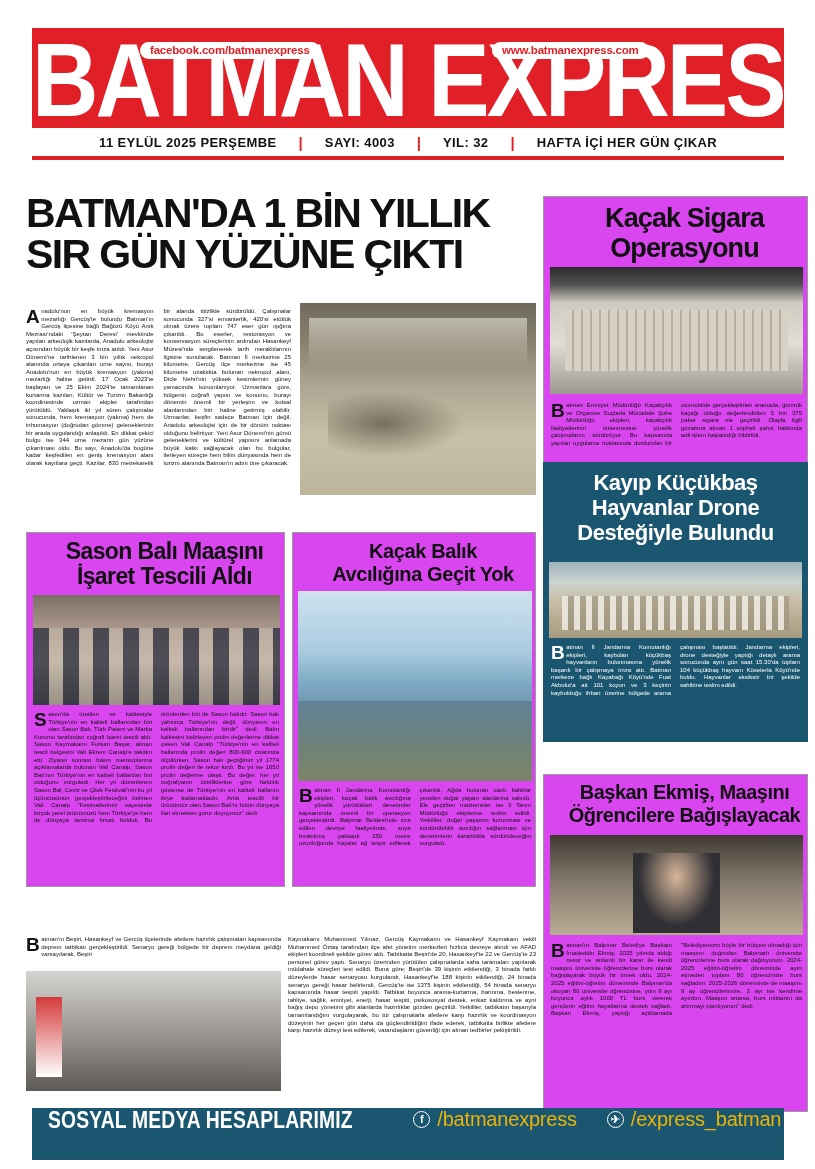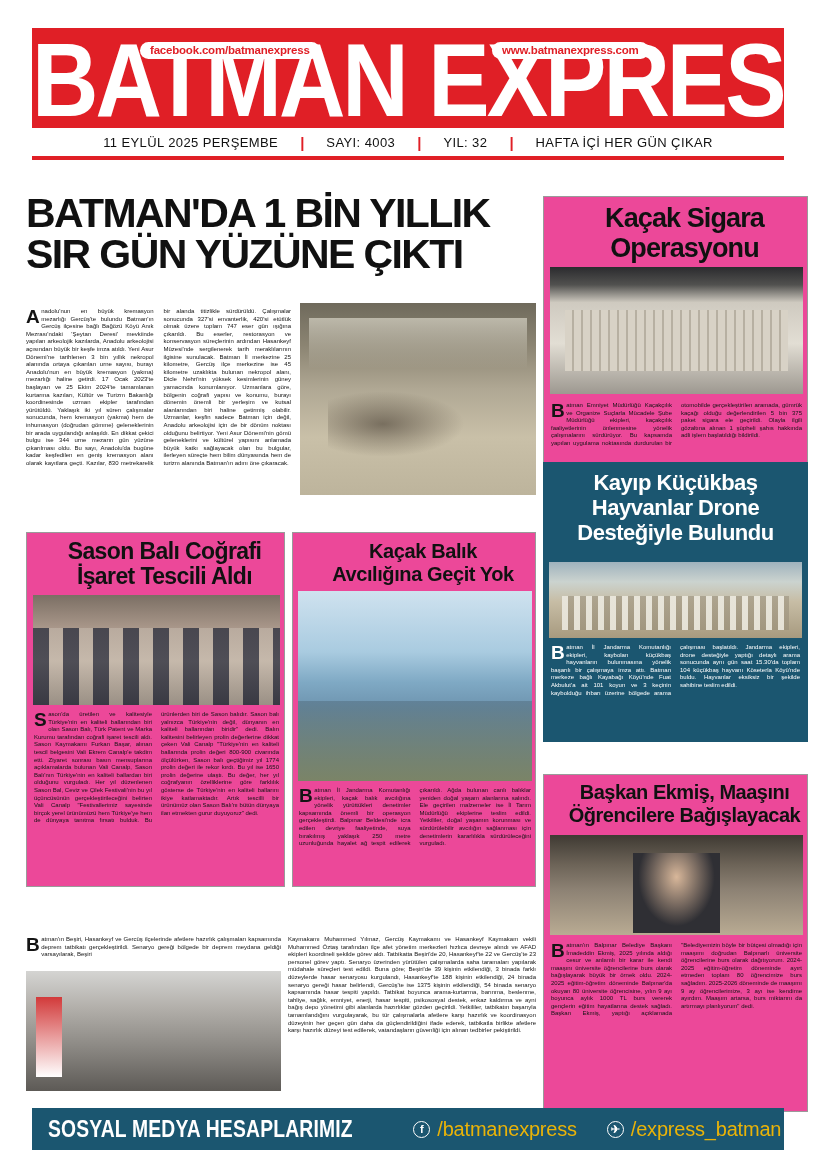--- a/index.html
+++ b/index.html
@@ -45,21 +45,21 @@
 
   
   .datestrip {
     position: absolute; left: 32px; top: 128px; width: 752px; height: 32px;
     background: #ffffff;
     border-bottom: 4px solid #e01f26;
     display: flex; align-items: center; justify-content: center;
     gap: 0px;
   }
   .datestrip .seg {
-    font-size: 13px; font-weight: normal; color: #111;
+    font-size: 13px; font-weight: bold; color: #111;
     letter-spacing: 0.4px;
     padding: 0 22px;
     white-space: nowrap;
   }
   .datestrip .sep { color:#e01f26; font-weight:bold; font-size:15px; }
 
   
   .hl {
     font-weight: bold; color: #111; line-height: 1.0;
     letter-spacing: -0.6px;
@@ -68,21 +68,21 @@
     font-size: 6.0px; line-height: 7.6px;
     text-align: justify; color: #141414;
     font-family: "Liberation Sans", sans-serif;
     hyphens: auto;
   }
   .dropcap::first-letter {
     float: left; font-size: 19px; line-height: 15px;
     font-weight: bold; padding-right: 1.5px; padding-top: 1px;
   }
   .photo { background:#b9b6ad; overflow:hidden; position:relative; }
-  .framebox { border: 1px solid #9a9a9a; background:#ec4899;padding-left:18px; }
+  .framebox { border: 1px solid #9a9a9a; background:#d946ef;padding-left:18px; }
 
   
   .lead { position: absolute; left: 26px; top: 193px; width: 510px; }
   .lead-hl { font-size: 41px; line-height: 41px; letter-spacing: -1.6px; }
   .lead-body { position:absolute; left:26px; top:308px; width:265px; height:222px;
                column-count:2; column-gap:10px; }
   .lead-photo { position:absolute; left:300px; top:303px; width:236px; height:192px; }
 
   
   .r1 { position:absolute; left:543px; top:196px; width:265px; height:286px; }
@@ -122,22 +122,22 @@
 
   
   .btm { position:absolute; left:26px; top:893px; width:510px; height:200px; }
   .btm-hl { font-size:30px; line-height:32px; letter-spacing:-0.9px; }
   .btm-intro { position:absolute; left:0px; top:43px; width:255px; height:30px; }
   .btm-photo { position:absolute; left:0px; top:78px; width:255px; height:120px; }
   .btm-right { position:absolute; left:262px; top:43px; width:248px; height:155px; }
 
   
   .footer {
-    position:absolute; left:32px; top:1108px; width:752px; height:42px;
-    background:#1b5670; display:flex; align-items:center; padding-left:16px; gap:0;
+    position:absolute; left:32px; top:1108px; width:752px; height:52px;
+    background:#1b5670; display:flex; align-items:flex-start; padding-left:16px; gap:0;
   }
   .footer-title {
     color:#fff; font-weight:bold; font-size:21px; letter-spacing:0.2px;
     transform: scaleY(1.18) scaleX(0.92); transform-origin:left center;
     white-space:nowrap; margin-right: 34px;
   }
   .social { display:flex; align-items:center; gap:7px; margin-right:30px; }
   .social-ico {
     width:17px; height:17px; border-radius:50%;
     border:1.4px solid #fff; color:#fff;
@@ -219,21 +219,21 @@
   </div>
 
   <div class="framebox r3">
     <div class="hl r3-hl">Başkan Ekmiş, Maaşını</div>
     <div class="hl r3-hl" style="padding-top:0">Öğrencilere Bağışlayacak</div>
     <div class="photo ph-mayor r3-photo"></div>
     <div class="body-col dropcap r3-body">Batman'ın Balpınar Belediye Başkanı İmadeddin Ekmiş, 2025 yılında aldığı cesur ve anlamlı bir karar ile kendi maaşını üniversite öğrencilerine burs olarak bağışlayarak büyük bir örnek oldu. 2024-2025 eğitim-öğretim döneminde Balpınar'da okuyan 80 üniversite öğrencisine, yılın 9 ayı boyunca aylık 1000 TL burs vererek gençlerin eğitim hayatlarına destek sağladı. Başkan Ekmiş, yaptığı açıklamada "Belediyemizin böyle bir bütçesi olmadığı için maaşımı doğrudan Balpınarlı üniversite öğrencilerine burs olarak dağıtıyorum. 2024-2025 eğitim-öğretim döneminde ayırt etmeden toplam 80 öğrencimize burs sağladım. 2025-2026 döneminde de maaşımı 9 ay öğrencilerimize, 3 ayı ise kendime ayırdım. Maaşım artarsa, burs miktarını da artırmayı planlıyorum" dedi.</div>
   </div>
 
   <div class="framebox l2box">
-    <div class="hl l2-hl">Sason Balı Coğrafi</div>
+    <div class="hl l2-hl">Sason Balı Maaşını</div>
     <div class="hl l2-hl" style="padding-top:0">İşaret Tescili Aldı</div>
     <div class="photo ph-honey l2-photo"></div>
     <div class="body-col dropcap l2-body">Sason'da üretilen ve kalitesiyle Türkiye'nin en kaliteli ballarından biri olan Sason Balı, Türk Patent ve Marka Kurumu tarafından coğrafi işaret tescili aldı. Sason Kaymakamı Furkan Başar, alınan tescil belgesini Vali Ekrem Canalp'e takdim etti. Ziyaret sonrası basın mensuplarına açıklamalarda bulunan Vali Canalp, Sason Balı'nın Türkiye'nin en kaliteli ballardan biri olduğunu vurguladı. Her yıl düzenlenen Sason Bal, Ceviz ve Çilek Festivali'nin bu yıl üçüncüsünün gerçekleştirileceğini belirten Vali Canalp "Festivallerimiz sayesinde birçok yerel ürünümüzü hem Türkiye'ye hem de dünyaya tanıtma fırsatı bulduk. Bu ürünlerden biri de Sason balıdır. Sason balı yalnızca Türkiye'nin değil, dünyanın en kaliteli ballarından biridir" dedi. Balın kalitesini belirleyen prolin değerlerine dikkat çeken Vali Canalp "Türkiye'nin en kaliteli ballarında prolin değeri 800-900 civarında ölçülürken, Sason balı geçtiğimiz yıl 1774 prolin değeri ile rekor kırdı. Bu yıl ise 1650 prolin değerine ulaştı. Bu değer, her yıl coğrafyanın özelliklerine göre farklılık gösterse de Türkiye'nin en kaliteli ballarını ikiye katlamaktadır. Artık tescilli bir ürünümüz olan Sason Balı'nı bütün dünyaya ilan etmekten gurur duyuyoruz" dedi.</div>
   </div>
 
   <div class="framebox m2box">
     <div class="hl m2-hl">Kaçak Balık</div>
     <div class="hl m2-hl" style="padding-top:0">Avcılığına Geçit Yok</div>
     <div class="photo ph-river m2-photo"></div>
     <div class="body-col dropcap m2-body">Batman İl Jandarma Komutanlığı ekipleri, kaçak balık avcılığına yönelik yürüttükleri denetimler kapsamında önemli bir operasyon gerçekleştirdi. Balpınar Beldesi'nde icra edilen devriye faaliyetinde, suya bırakılmış yaklaşık 250 metre uzunluğunda hayalet ağ tespit edilerek çıkarıldı. Ağda bulunan canlı balıklar yeniden doğal yaşam alanlarına salındı. Ele geçirilen malzemeler ise İl Tarım Müdürlüğü ekiplerine teslim edildi. Yetkililer, doğal yaşamın korunması ve sürdürülebilir avcılığın sağlanması için denetimlerin kararlılıkla sürdürüleceğini vurguladı.</div>

